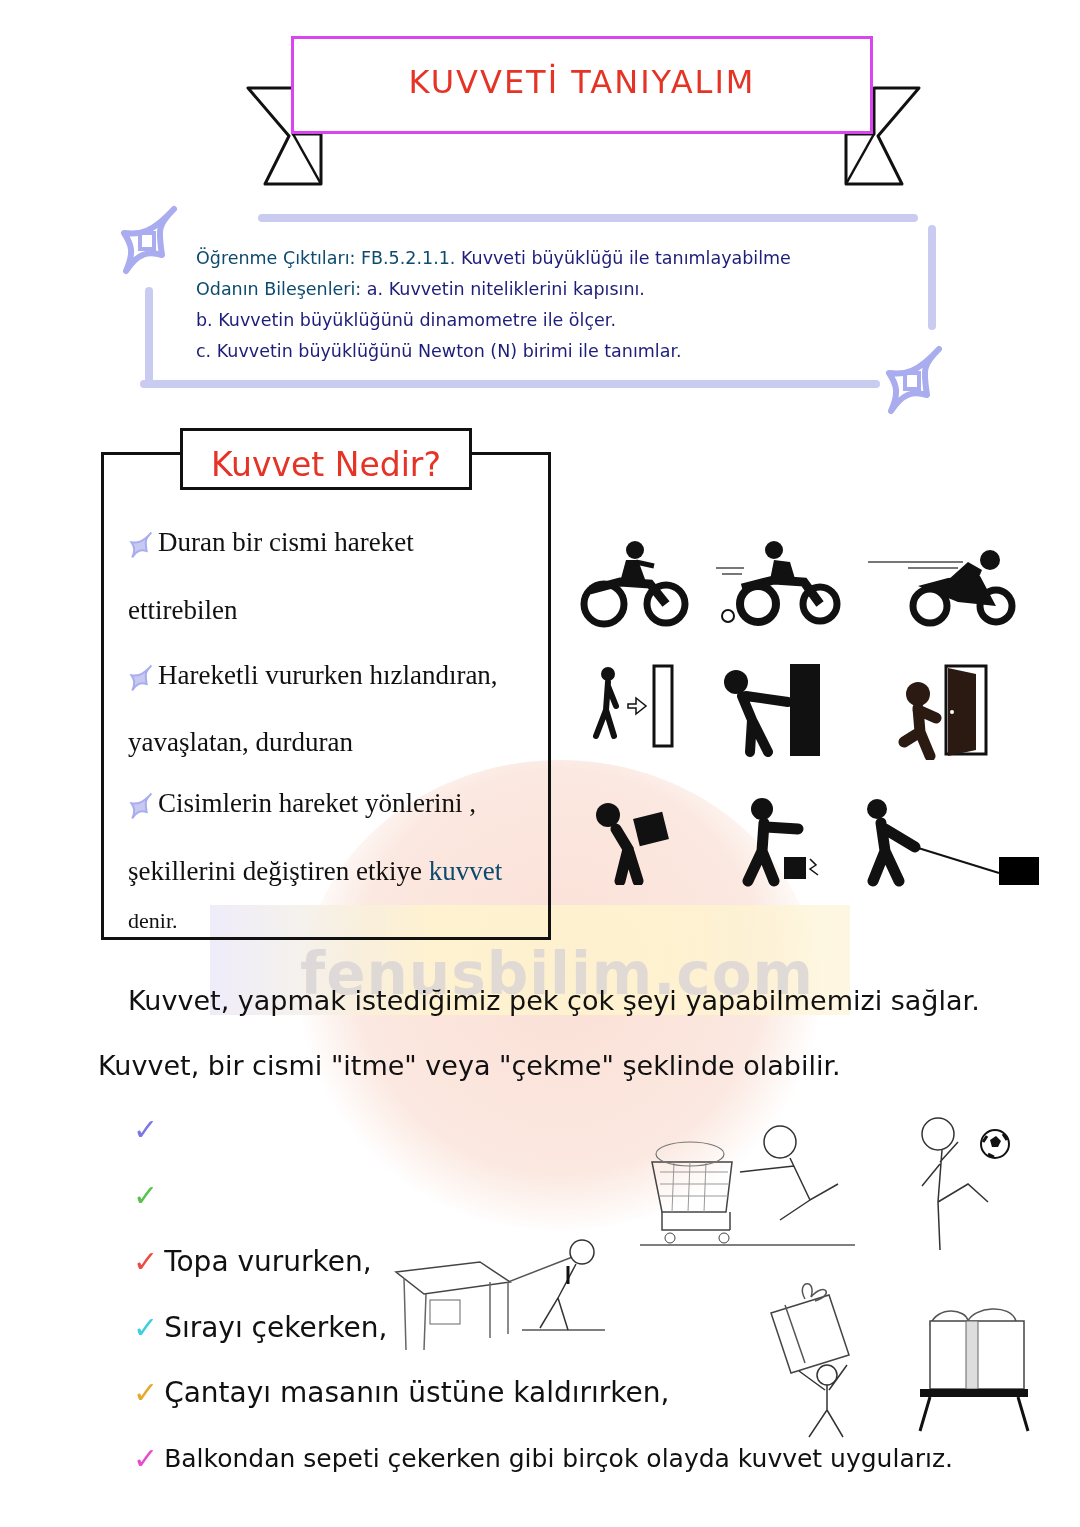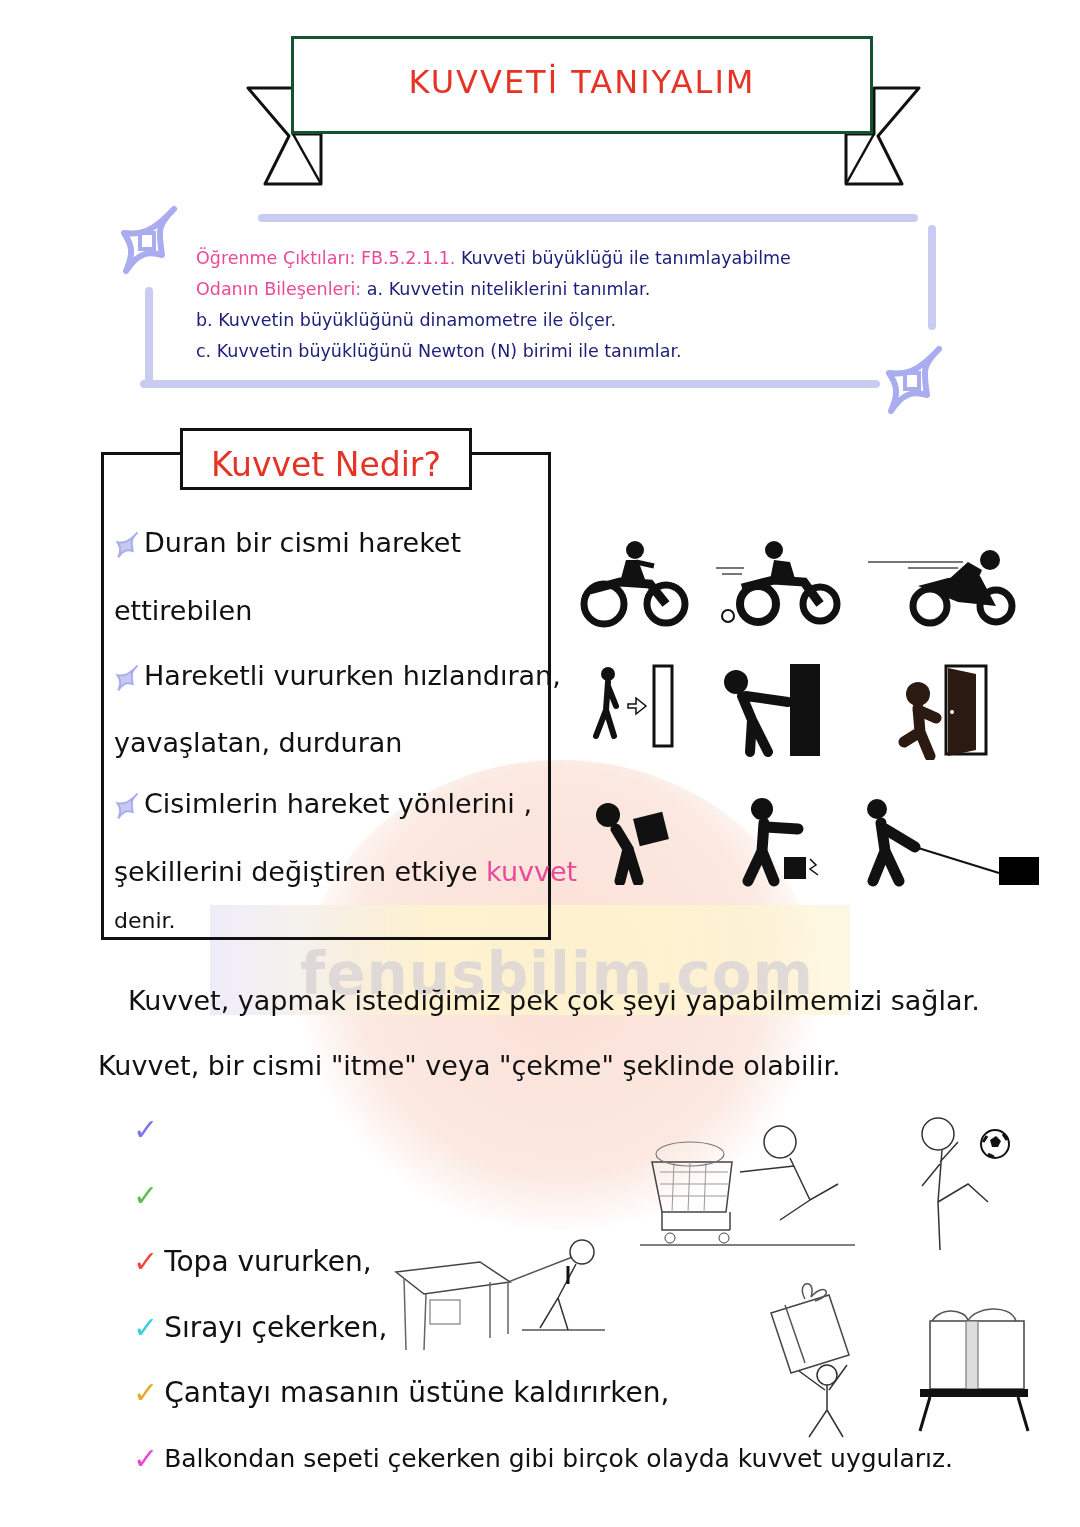--- a/index.html
+++ b/index.html
@@ -4,34 +4,34 @@
 <style>
   * { box-sizing: border-box; margin: 0; padding: 0; }
   body { width: 1080px; height: 1527px; background: #ffffff; position: relative; overflow: hidden; font-family: "DejaVu Sans", sans-serif; color: #111; }
 
   
   .wm-circle { position: absolute; left: 300px; top: 760px; width: 520px; height: 470px; border-radius: 50%; background: radial-gradient(ellipse at 50% 45%, #fbe0d6 0%, #fbe8e0 55%, rgba(255,255,255,0) 72%); }
   .wm-band { position: absolute; left: 210px; top: 905px; width: 640px; height: 110px; background: linear-gradient(90deg, #e9e6f8 0%, #fff6cc 35%, #fff6cc 70%, #fdf3d8 100%); opacity: .75; }
   .wm-text { position: absolute; left: 300px; top: 940px; font-family: "DejaVu Sans", sans-serif; font-weight: bold; font-size: 58px; color: #d9d4d6; opacity: .8; letter-spacing: 1px; }
 
   
-  .banner-main { position: absolute; left: 291px; top: 36px; width: 582px; height: 98px; border: 3px solid #14532d; background: #fff; z-index: 3; }
+  .banner-main { position: absolute; left: 291px; top: 36px; width: 582px; height: 98px; border: 3px solid #d946ef; background: #fff; z-index: 3; }
   .banner-title { position: absolute; left: 0; right: 0; top: 24px; text-align: center; color: #e53326; font-family: "DejaVu Sans", sans-serif; font-size: 32px; letter-spacing: 2px; }
   .ribbon { position: absolute; z-index: 1; }
   .frame-line { position: absolute; background: #c9cbf0; border-radius: 4px; }
   .outcome-text { position: absolute; left: 196px; top: 243px; font-family: "DejaVu Sans", sans-serif; font-size: 17.5px; line-height: 31px; color: #1d1d7a; }
-  .red { color: #ec4899; }
+  .red { color: #0c4a6e; }
   .star { position: absolute; }
 
   
   .def-box { position: absolute; left: 101px; top: 452px; width: 450px; height: 488px; border: 3px solid #111; }
   .def-title-box { position: absolute; left: 180px; top: 428px; width: 292px; height: 62px; border: 3px solid #111; background: #fff; z-index: 2; }
   .def-title { position: absolute; left: 0; right: 0; top: 14px; text-align: center; color: #e53326; font-family: "DejaVu Sans", sans-serif; font-size: 33px; }
   .hand { font-family: "DejaVu Sans", sans-serif; color: #111; }
-  .def-line { position: absolute; left: 114px; font-size: 27px; white-space: nowrap; }
+  .def-line { position: absolute; left: 128px; font-size: 27px; white-space: nowrap; font-family: Liberation Serif, serif; }
   .mini-star { display: inline-block; vertical-align: middle; margin-right: 4px; }
 
   
   .picto { position: absolute; }
 
   
   .para { position: absolute; font-size: 27px; white-space: nowrap; text-align: center; }
 
   
   .check-item { position: absolute; left: 133px; font-size: 28px; white-space: nowrap; display: flex; align-items: center; }
@@ -67,21 +67,21 @@
 <svg class="star" style="left:118px;top:205px" width="60" height="70" viewBox="0 0 60 70">
   <path d="M56 4 C40 20 40 24 44 50 C30 46 20 48 8 66 C16 48 14 40 6 28 C22 30 34 28 56 4 Z" fill="none" stroke="#a9acee" stroke-width="6" stroke-linejoin="round"></path>
   <rect x="22" y="28" width="14" height="16" fill="none" stroke="#a9acee" stroke-width="4"></rect>
 </svg>
 <svg class="star" style="left:883px;top:345px" width="60" height="70" viewBox="0 0 60 70">
   <path d="M56 4 C40 20 40 24 44 50 C30 46 20 48 8 66 C16 48 14 40 6 28 C22 30 34 28 56 4 Z" fill="none" stroke="#a9acee" stroke-width="6" stroke-linejoin="round"></path>
   <rect x="22" y="28" width="14" height="16" fill="none" stroke="#a9acee" stroke-width="4"></rect>
 </svg>
 <div class="outcome-text">
   <div><span class="red">Öğrenme Çıktıları: FB.5.2.1.1.</span><span> Kuvveti büyüklüğü ile tanımlayabilme</span></div>
-  <div><span class="red">Odanın Bileşenleri:</span><span> a. Kuvvetin niteliklerini tanımlar.</span></div>
+  <div><span class="red">Odanın Bileşenleri:</span><span> a. Kuvvetin niteliklerini kapısını.</span></div>
   <div>b. Kuvvetin büyüklüğünü dinamometre ile ölçer.</div>
   <div>c. Kuvvetin büyüklüğünü Newton (N) birimi ile tanımlar.</div>
 </div>
 
 <div class="def-box"></div>
 <div class="def-title-box">
   <div class="def-title">Kuvvet Nedir?</div>
 </div>
 
 <div class="def-line hand" style="top:527px;">

